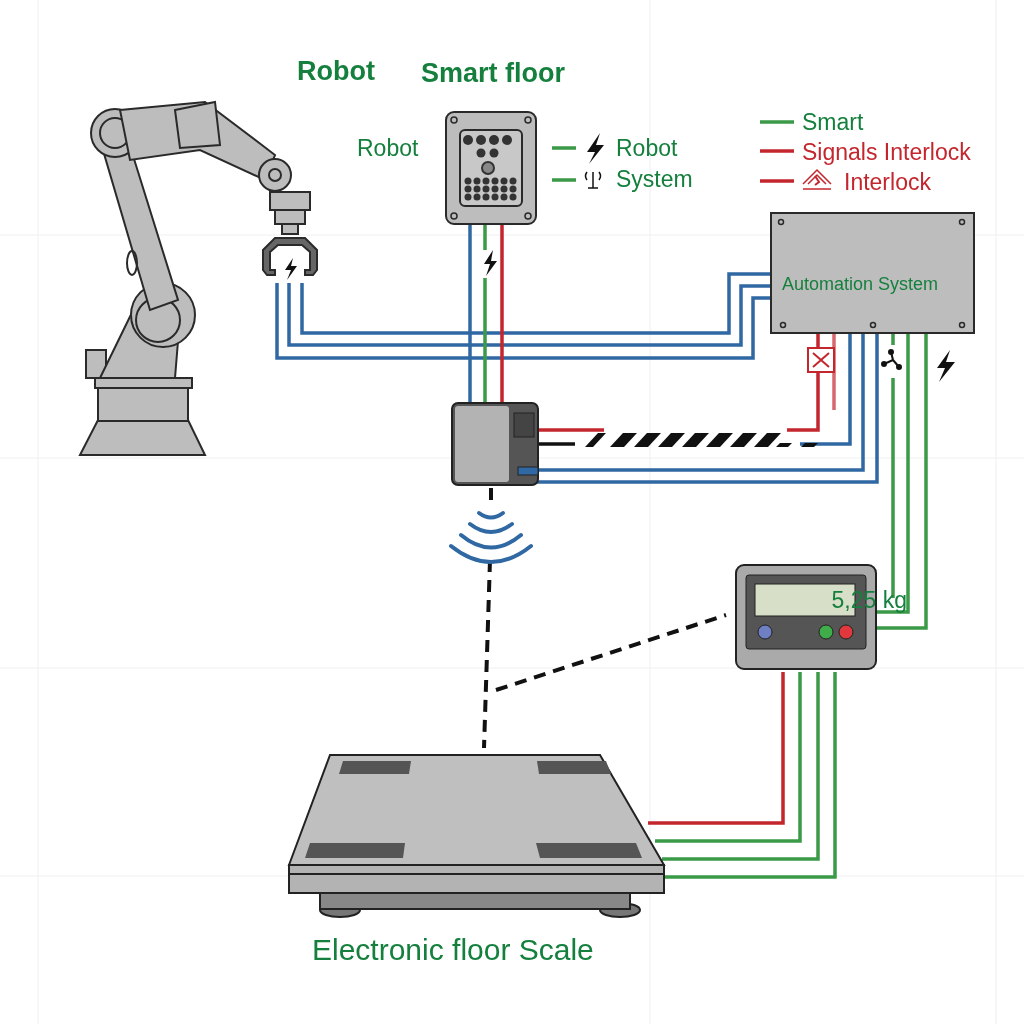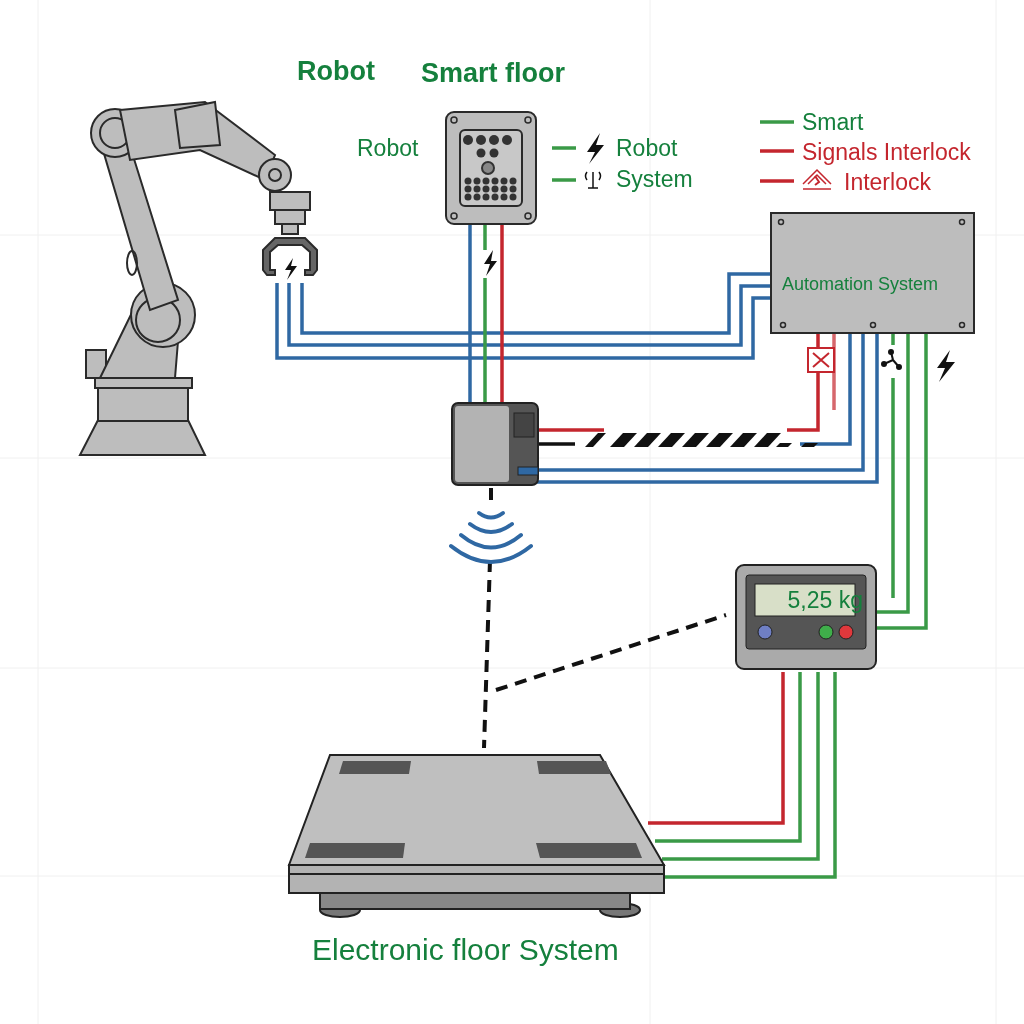--- a/index.html
+++ b/index.html
@@ -242,15 +242,15 @@
 <span class="lbl leg" style="left:616px;top:166px;">System</span>
 
 <span class="lbl leg" style="left:802px;top:109px;">Smart</span>
 <span class="lbl leg red" style="left:802px;top:139px;">Signals Interlock</span>
 <span class="lbl leg red" style="left:844px;top:169px;">Interlock</span>
 
 <div class="lbl" style="left:771px;top:236px;width:178px;text-align:center;font-size:18px;line-height:27px;margin-top:35px;">
   <div>Automation System</div>
 </div>
 
-<span class="lbl" style="left:755px;top:587px;width:108px;text-align:right;font-size:23px;">5,25 kg</span>
-
-<span class="lbl title" style="left:312px;top:933px;font-weight:normal;font-size:30px;">Electronic floor System</span>
+<span class="lbl" style="left:755px;top:587px;width:108px;text-align:right;font-size:23px;padding-left:44px;">5,25 kg</span>
+
+<span class="lbl title" style="left:312px;top:933px;font-weight:normal;font-size:30px;">Electronic floor Scale</span>
 
 </body></html>

